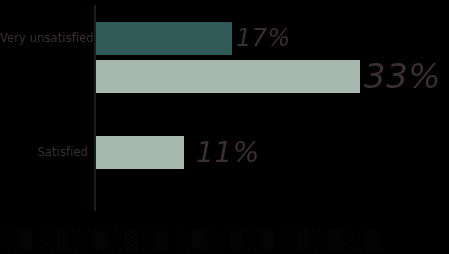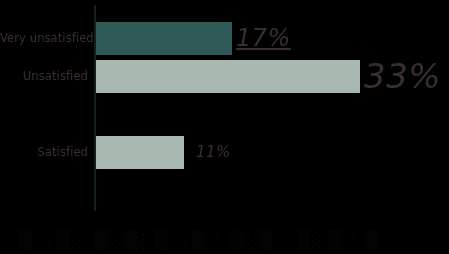--- a/index.html
+++ b/index.html
@@ -100,34 +100,33 @@
 
 <div id="chart-root">
 
   <div id="plot-area">
 
     <div id="y-axis-line"></div>
 
     <div class="bar-row" style="top:22px;">
       <div class="cat-label">Very unsatisfied</div>
       <div class="bar dark" style="width:136px;"></div>
-      <div class="val-label" style="left:236px; font-size:24px;text-decoration:underline;">17%</div>
+      <div class="val-label" style="left:236px; font-size:24px;">17%</div>
     </div>
 
     <div class="bar-row" style="top:60px;">
-      <div class="cat-label">Unsatisfied</div>
       <div class="bar light" style="width:264px;"></div>
       <div class="val-label" style="left:364px; font-size:34px;">33%</div>
     </div>
 
 
     <div class="bar-row" style="top:136px;text-decoration:underline;">
       <div class="cat-label">Satisfied</div>
       <div class="bar light" style="width:88px;"></div>
-      <div class="val-label" style="left:196px; font-size:15px;text-align:center;">11%</div>
+      <div class="val-label" style="left:196px; font-size:28px;text-align:center;">11%</div>
     </div>
 
 
   </div>
 
   <div id="watermark">░▒ ░▒░ ▒░▒░▒ ░▒░ ▒░▒ ░▒░▒░ ▒</div>
 
 </div>
 
 </body></html>

